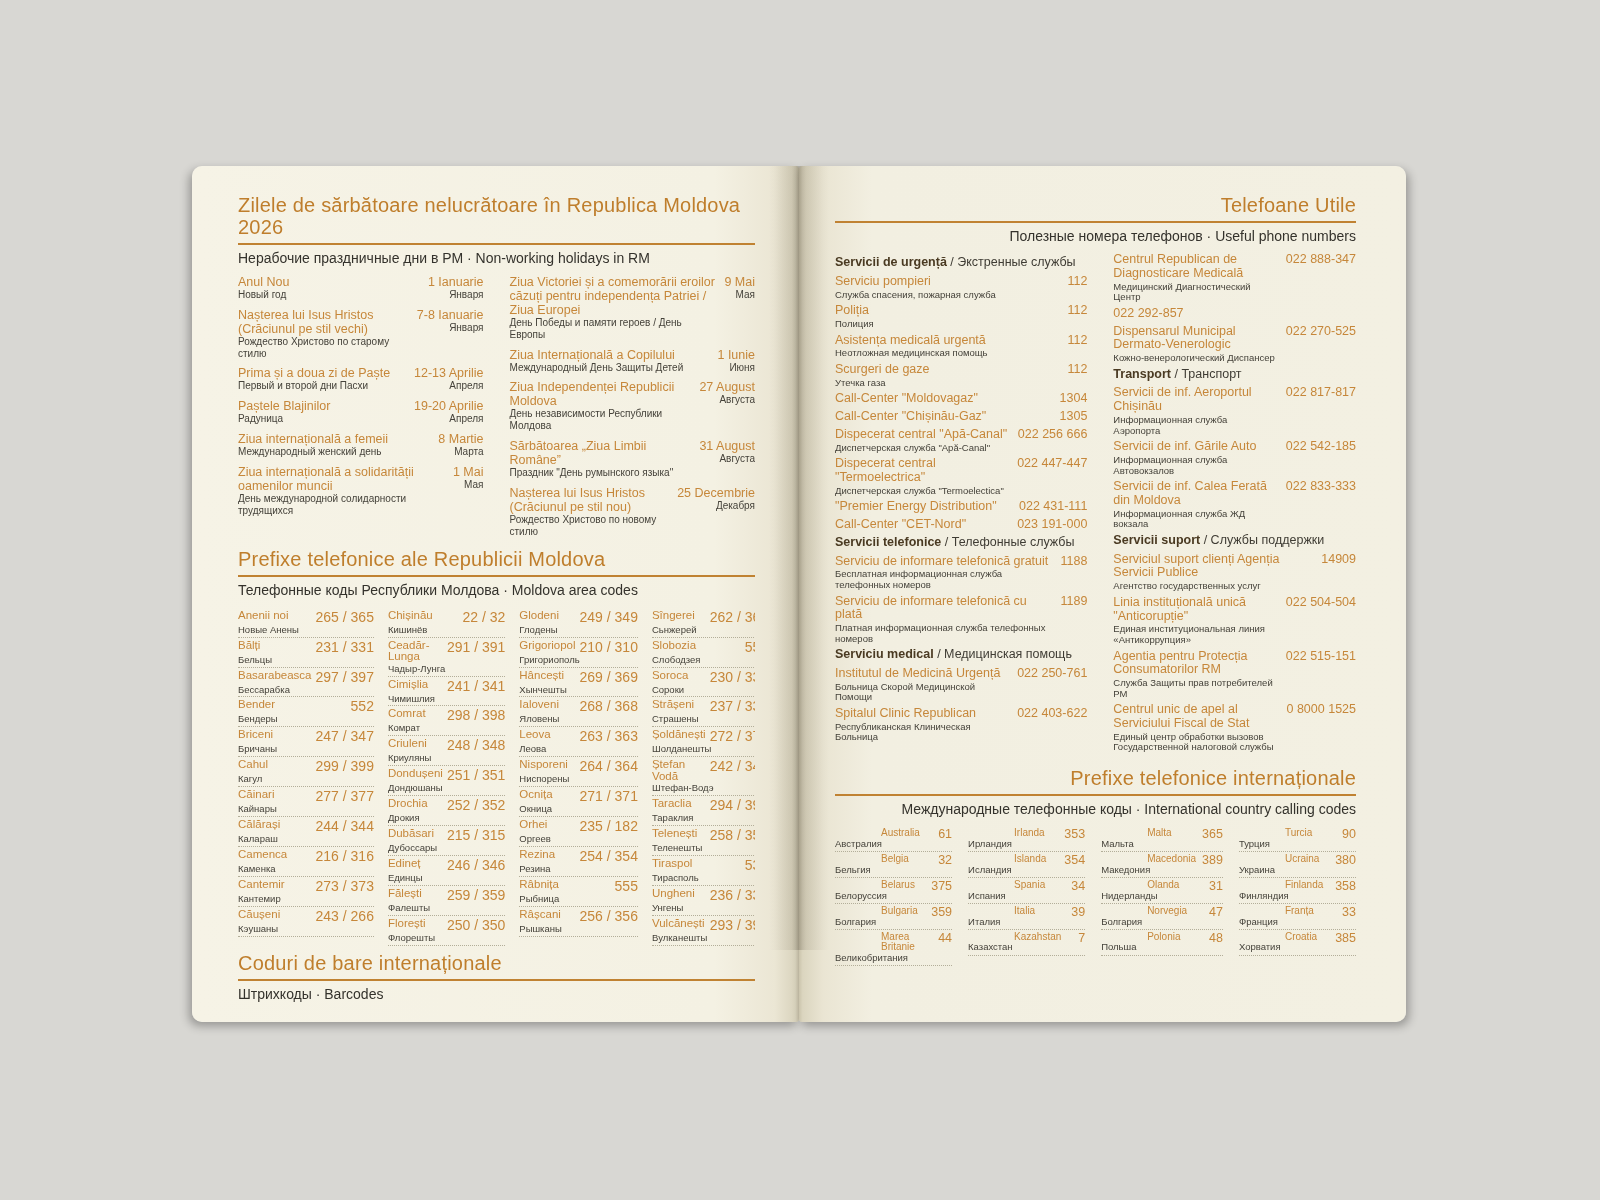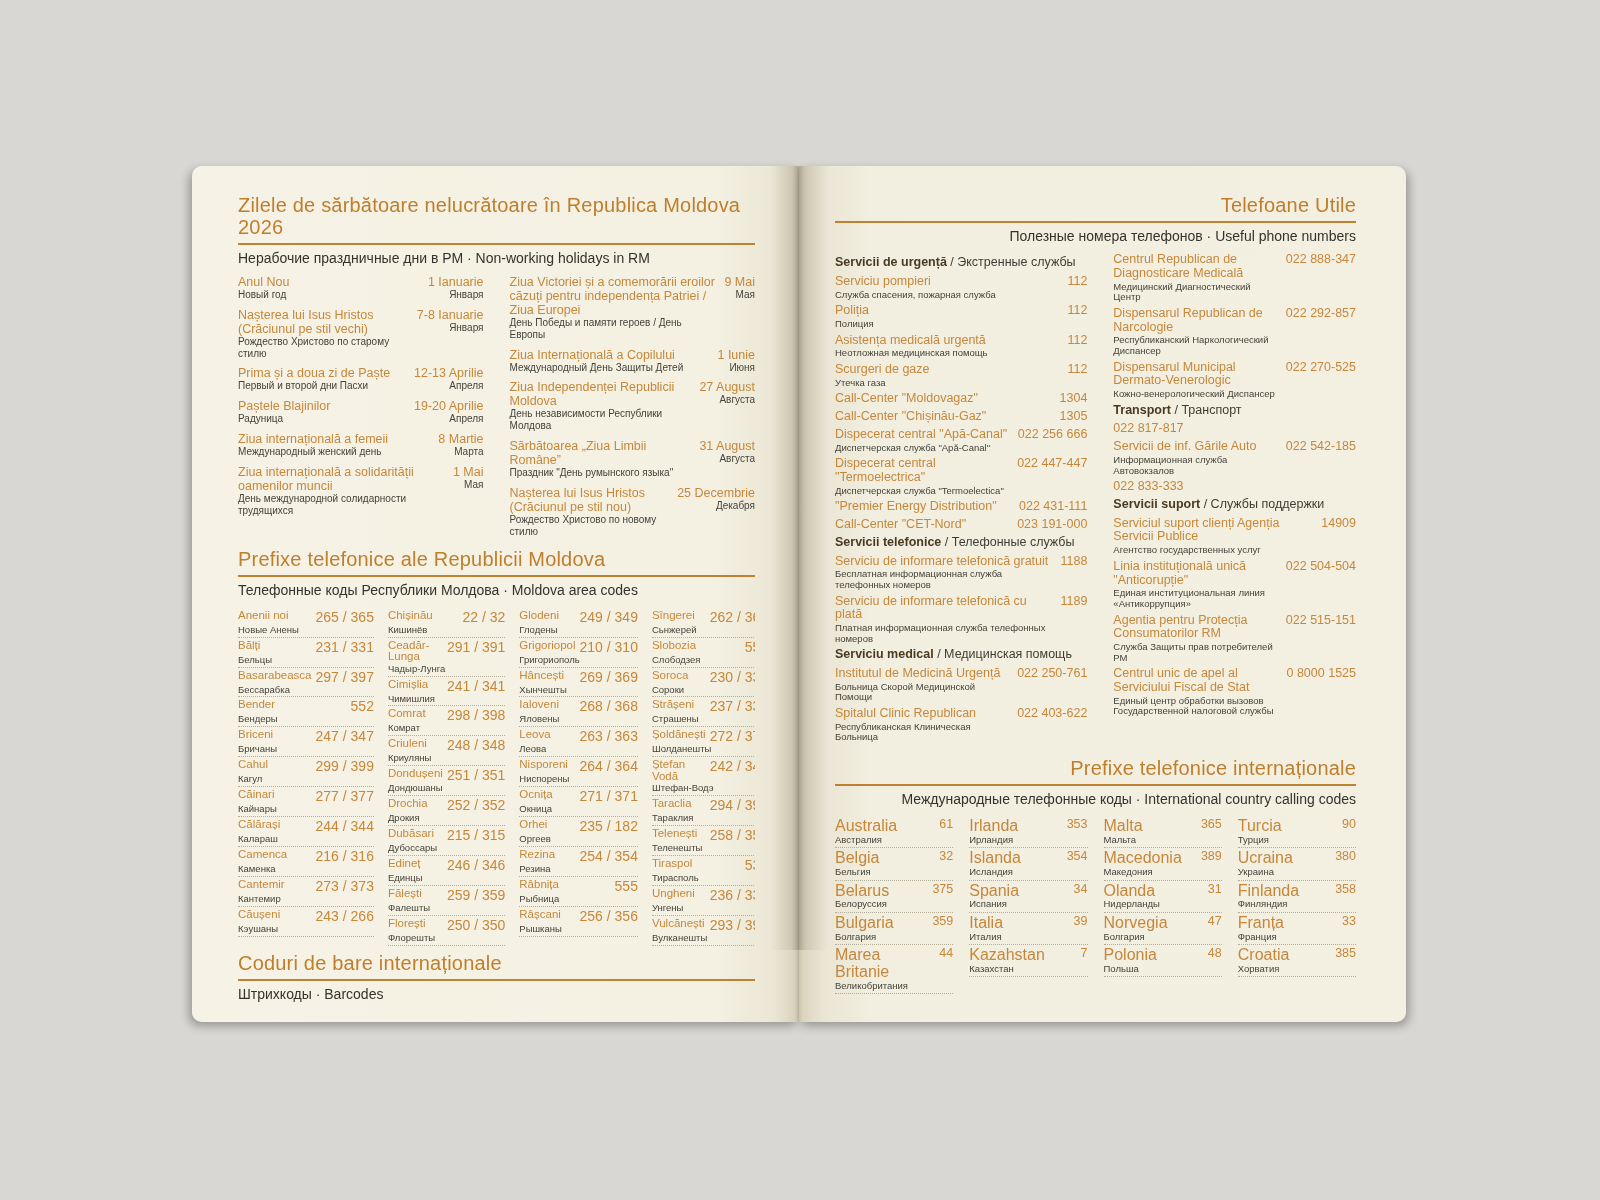--- a/index.html
+++ b/index.html
@@ -81,21 +81,21 @@
   .ph-entry{display:flex;align-items:flex-start;gap:10px;margin-bottom:4px;}
   .ph-main{flex:1;}
   .ph-ro{color:var(--accent2);font-size:12.5px;line-height:1.1;}
   .ph-ru{color:var(--ru);font-size:9.5px;line-height:1.12;margin-top:1px;}
   .ph-num{color:var(--accent2);font-size:12.5px;white-space:nowrap;line-height:1.1;}
 
   
   .int-grid{display:grid;grid-template-columns:repeat(4,1fr);column-gap:16px;margin-top:2px;}
   .int-item{display:flex;align-items:flex-start;gap:6px;padding:2px 0;border-bottom:1px dotted var(--dot);}
   .int-main{flex:1;}
-  .int-ro{color:var(--accent2);font-size:16px;line-height:1.05;}
+  .int-ro{color:var(--accent2);font-size:10px;line-height:1.05;margin-left:46px;}
   .int-ru{color:var(--ru);font-size:9.5px;line-height:1.1;}
   .int-num{color:var(--accent2);font-size:12.5px;white-space:nowrap;line-height:1.05;}
 </style>
 </head>
 <body>
 
 <div class="stage">
 
   <div class="page page-left">
     <div class="pl-content">
@@ -743,50 +743,54 @@
 
               <div class="ph-entry">
                 <div class="ph-main">
                   <div class="ph-ro">Centrul Republican de Diagnosticare Medicală</div>
                   <div class="ph-ru">Медицинский Диагностический Центр</div>
                 </div>
                 <div class="ph-num">022 888-347</div>
               </div>
 
               <div class="ph-entry">
-                <div class="ph-main">
-                  <div class="ph-ro">Dispensarul Republican de Narcologie</div>
-                  <div class="ph-ru">Республиканский Наркологический Диспансер</div>
-                </div>
                 <div class="ph-num">022 292-857</div>
               </div>
 
               <div class="ph-entry">
                 <div class="ph-main">
                   <div class="ph-ro">Dispensarul Municipal Dermato-Venerologic</div>
                   <div class="ph-ru">Кожно-венерологический Диспансер</div>
                 </div>
                 <div class="ph-num">022 270-525</div>
               </div>
 
               <div class="ph-section"><span class="ph-sec-ro">Transport</span><span class="ph-sec-sep"> / </span><span class="ph-sec-ru">Транспорт</span></div>
 
               <div class="ph-entry">
+                <div class="ph-main">
+                  <div class="ph-ro">Servicii de inf. Aeroportul Chișinău</div>
+                  <div class="ph-ru">Информационная служба Аэропорта</div>
+                </div>
                 <div class="ph-num">022 817-817</div>
               </div>
 
               <div class="ph-entry">
                 <div class="ph-main">
                   <div class="ph-ro">Servicii de inf. Gările Auto</div>
                   <div class="ph-ru">Информационная служба Автовокзалов</div>
                 </div>
                 <div class="ph-num">022 542-185</div>
               </div>
 
               <div class="ph-entry">
+                <div class="ph-main">
+                  <div class="ph-ro">Servicii de inf. Calea Ferată din Moldova</div>
+                  <div class="ph-ru">Информационная служба ЖД вокзала</div>
+                </div>
                 <div class="ph-num">022 833-333</div>
               </div>
 
               <div class="ph-section"><span class="ph-sec-ro">Servicii suport</span><span class="ph-sec-sep"> / </span><span class="ph-sec-ru">Службы поддержки</span></div>
 
               <div class="ph-entry">
                 <div class="ph-main">
                   <div class="ph-ro">Serviciul suport clienți Agenția Servicii Publice</div>
                   <div class="ph-ru">Агентство государственных услуг</div>
                 </div>

